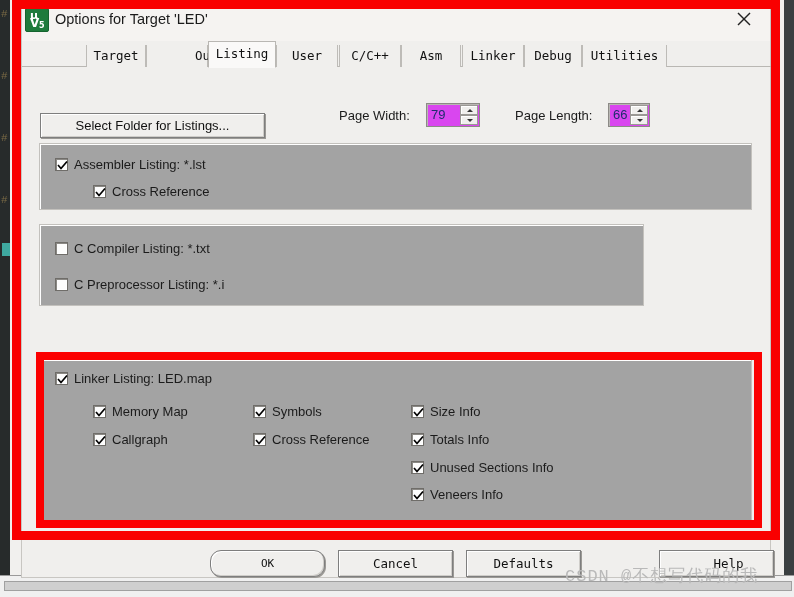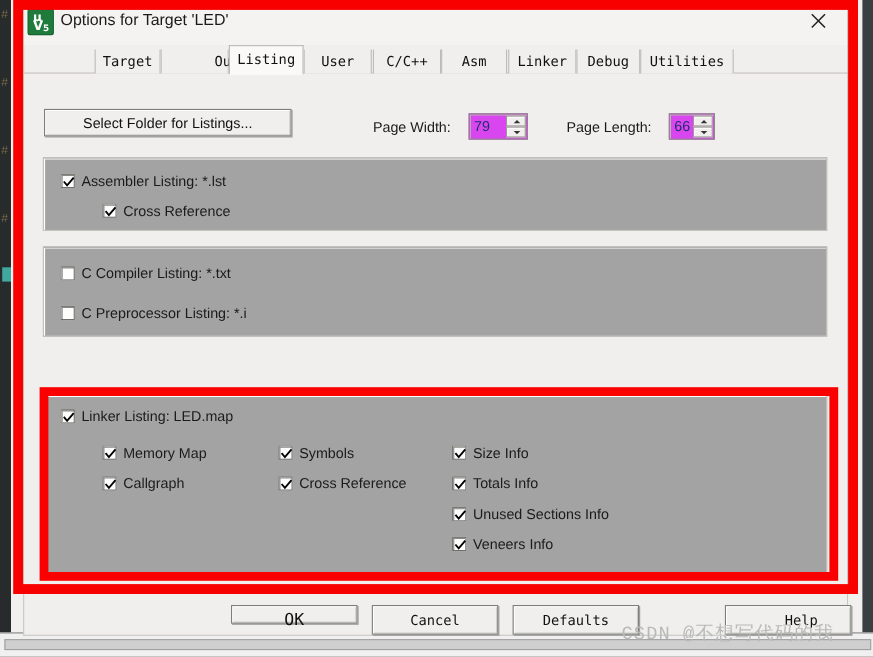--- a/index.html
+++ b/index.html
@@ -150,21 +150,21 @@
       <div class="tab" style="left:254px;width:62px;">User</div>
       <div class="tab" style="left:317px;width:62px;">C/C++</div>
       <div class="tab" style="left:379px;width:60px;">Asm</div>
       <div class="tab" style="left:440px;width:62px;">Linker</div>
       <div class="tab" style="left:502px;width:58px;">Debug</div>
       <div class="tab" style="left:560px;width:85px;">Utilities</div>
     </div>
 
     <div class="content">
 
-      <div class="btn" style="left:18px;top:32px;width:225px;height:25px;line-height:23px;">Select Folder for Listings...</div>
+      <div class="btn" style="left:18px;top:46px;width:225px;height:25px;line-height:23px;">Select Folder for Listings...</div>
 
       <div class="lbl" style="left:317px;top:41px;">Page Width:</div>
       <div class="spin-wrap" style="left:404px;top:36px;width:54px;">
         <div class="spin-val">79</div>
         <div class="spin-btns">
           <div class="spin-b up">
               <span class="ar"></span>
             </div>
           <div class="spin-b dn">
               <span class="ar"></span>
@@ -197,21 +197,21 @@
         <div class="cb" style="left:53px;top:40px;">
           <span class="box">
             <svg width="11" height="11" viewBox="0 0 11 11">
                 <path d="M1 5 L4 8.5 L10 1.5" stroke="#000" stroke-width="1.7" fill="none"></path>
               </svg>
           </span>
           <span class="txt">Cross Reference</span>
         </div>
       </div>
 
-      <div class="group" style="left:17px;top:157px;width:713px;height:82px;">
+      <div class="group" style="left:17px;top:157px;width:605px;height:82px;">
         <div class="cb" style="left:15px;top:16px;">
           <span class="box"></span>
           <span class="txt">C Compiler Listing:  *.txt</span>
         </div>
         <div class="cb" style="left:15px;top:52px;">
           <span class="box"></span>
           <span class="txt">C Preprocessor Listing:  *.i</span>
         </div>
       </div>
 
@@ -290,22 +290,22 @@
               </svg>
           </span>
           <span class="txt">Veneers Info</span>
         </div>
       </div>
 
     </div>
 
     <div class="footer-sep"></div>
 
-    <div class="btn" style="left:188px;top:549px;width:115px;height:17px;line-height:25px;
-         font-family:'DejaVu Sans Mono','Liberation Mono',monospace;font-size:15px;">OK</div>
+    <div class="btn" style="left:188px;top:549px;width:115px;height:27px;line-height:25px;
+         font-family:'DejaVu Sans Mono','Liberation Mono',monospace;font-size:11px;border-radius:11px;">OK</div>
     <div class="btn" style="left:444px;top:549px;width:115px;height:27px;line-height:25px;
          font-family:'DejaVu Sans Mono','Liberation Mono',monospace;font-size:12.5px;">Defaults</div>
     <div class="btn" style="left:316px;top:549px;width:115px;height:27px;line-height:25px;
          font-family:'DejaVu Sans Mono','Liberation Mono',monospace;font-size:12.5px;">Cancel</div>
     <div class="btn" style="left:637px;top:549px;width:115px;height:27px;line-height:25px;
          font-family:'DejaVu Sans Mono','Liberation Mono',monospace;font-size:12.5px;padding-left:24px;">Help</div>
 
   </div>
 
   <div class="red-frame"></div>

